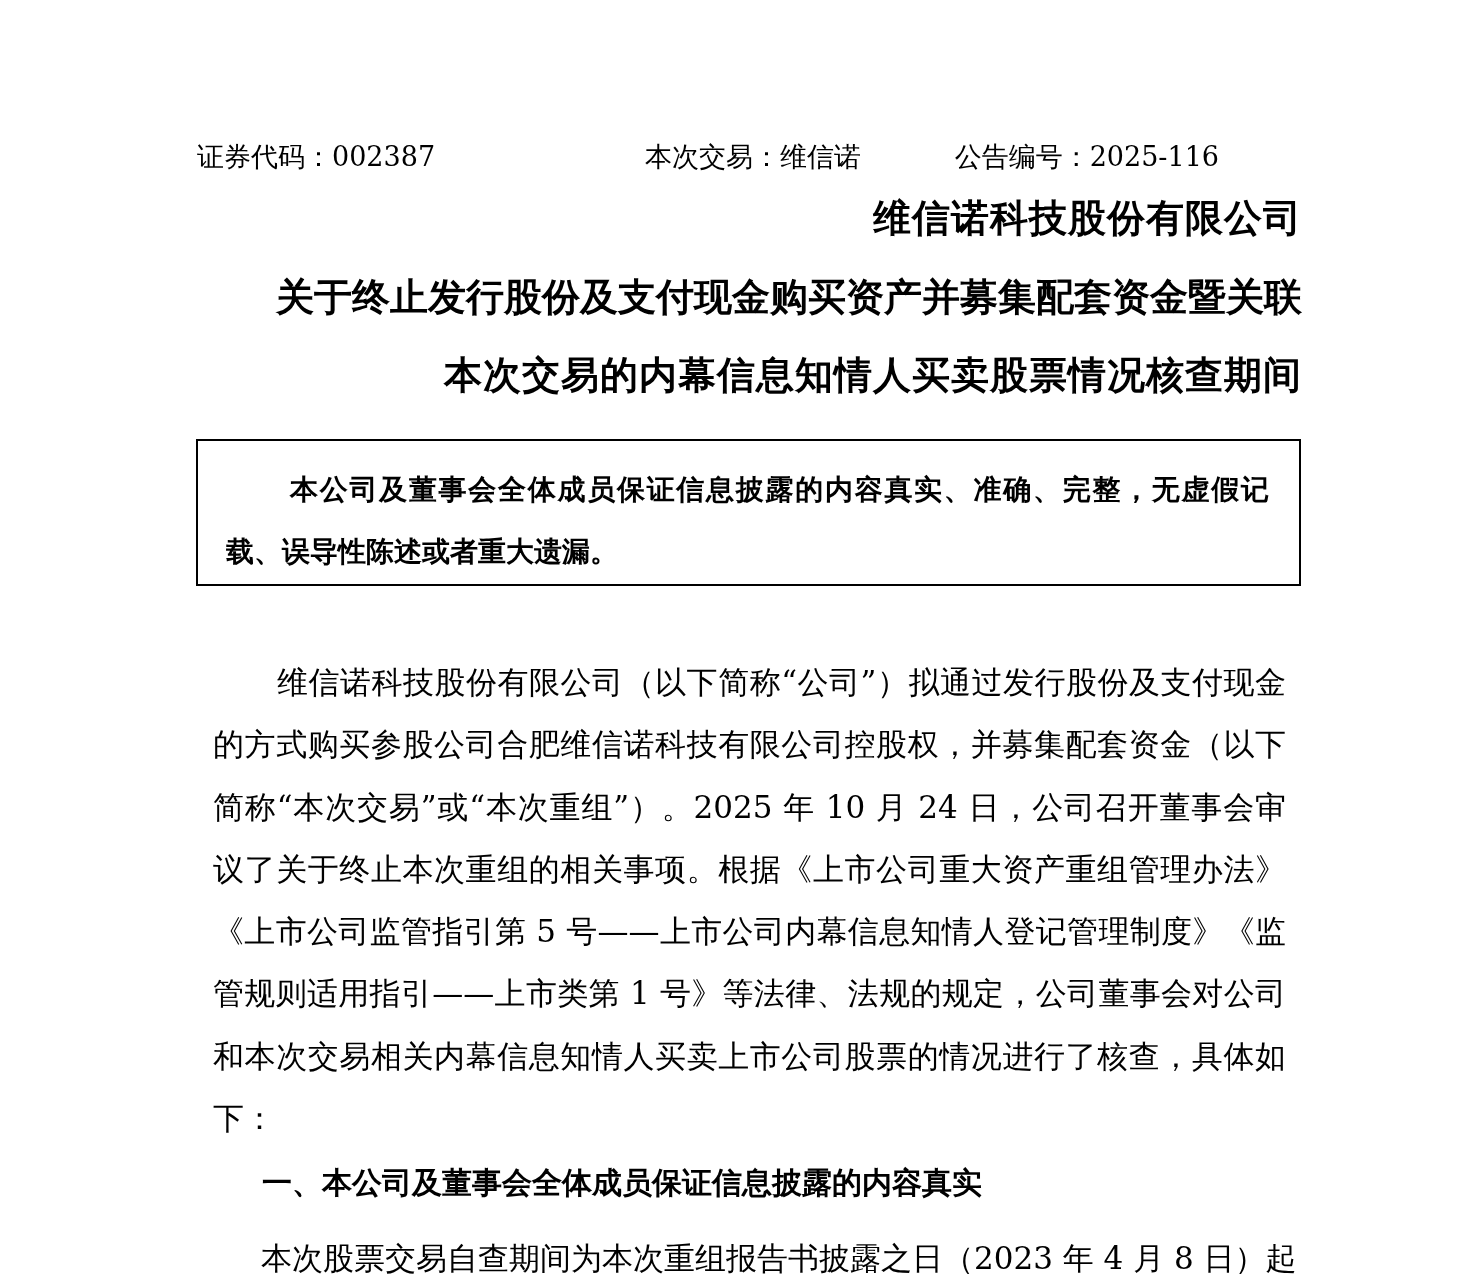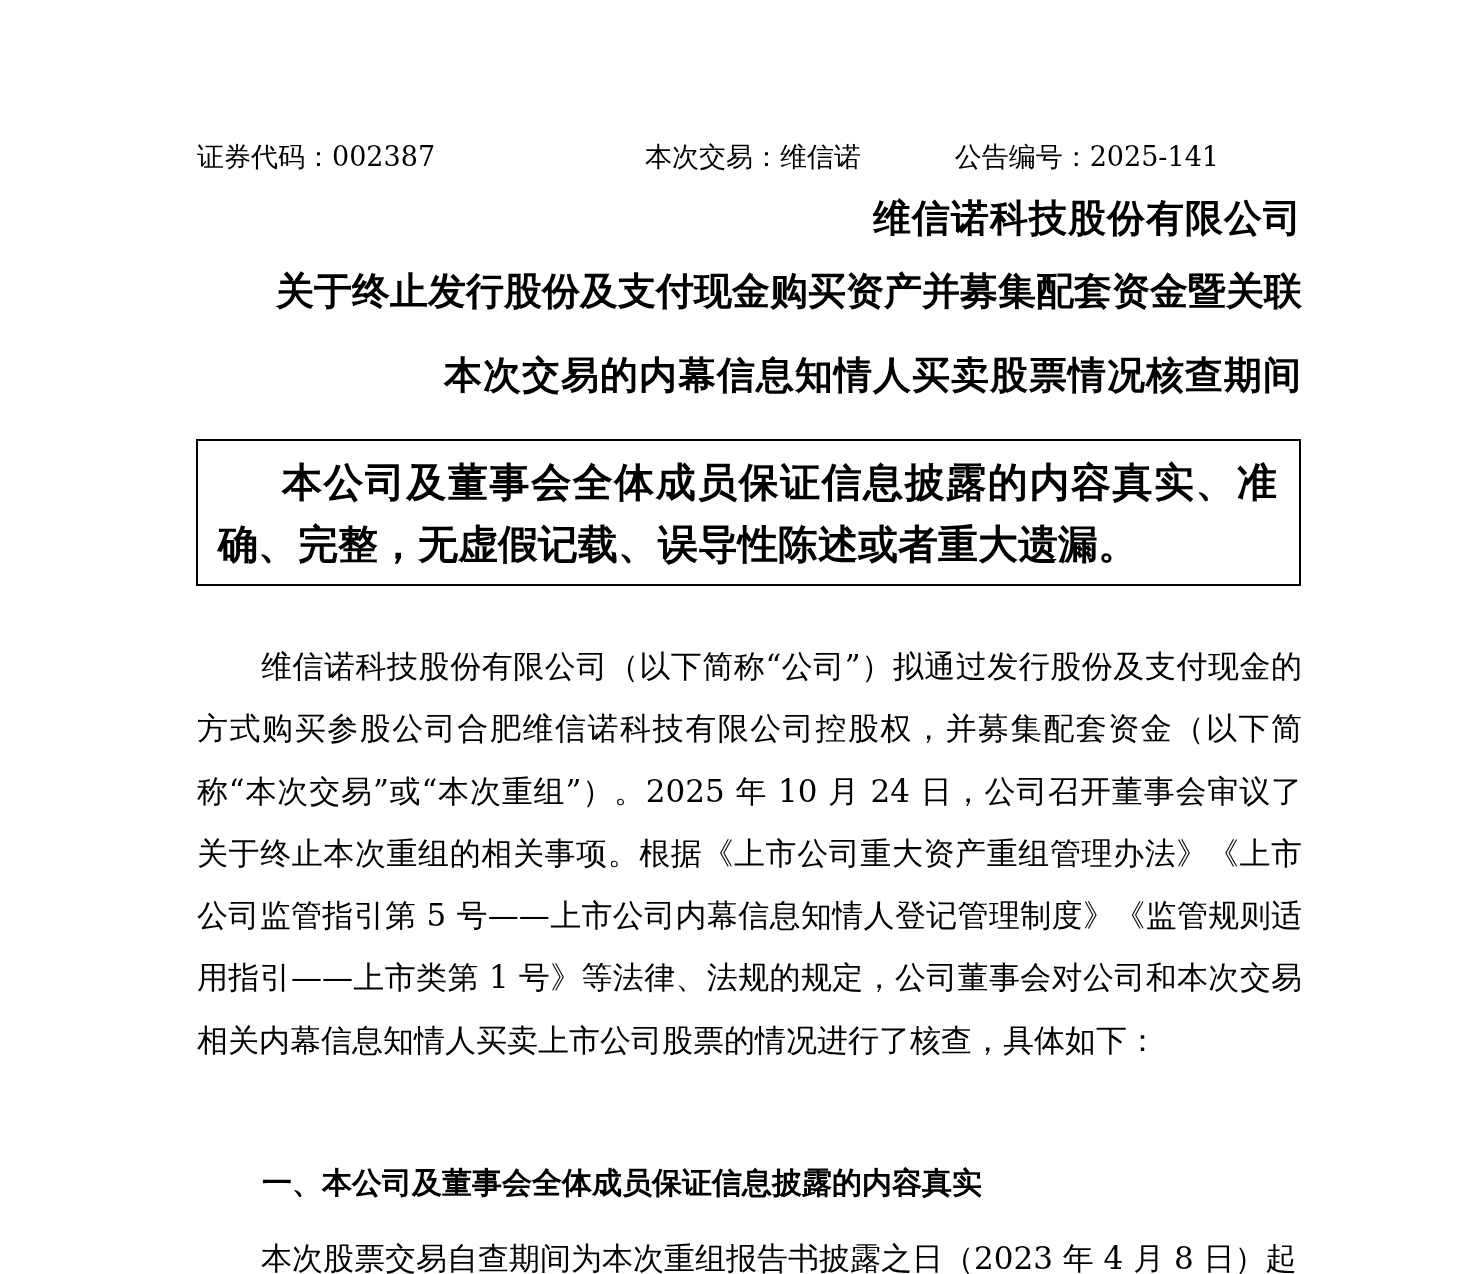--- a/index.html
+++ b/index.html
@@ -9,51 +9,51 @@
 
   .meta { position: absolute; top: 138px; font-size: 27px; line-height: 38px; white-space: nowrap; }
   .meta.code { left: 197px; }
   .meta.abbr { left: 645px; }
   .meta.num  { right: 185px; }
 
   .title { position: absolute; left: 196px; width: 1106px; text-align: right;
            font-family: "DejaVu Sans", "Liberation Sans", sans-serif; font-weight: bold;
            font-size: 38px; line-height: 48px; white-space: nowrap; letter-spacing: 1px; }
   .title.t1 { top: 194px; }
-  .title.t2 { top: 267px; letter-spacing: 0px; }
+  .title.t2 { top: 273px; letter-spacing: 0px; }
   .title.t3 { top: 351px; }
 
   .notice { position: absolute; left: 196px; top: 439px; width: 1101px; height: 143px;
             border: 2px solid #000; box-sizing: content-box; }
-  .notice p { margin: 0; position: absolute; left: 20px; right: 22px;
+  .notice p { margin: 8px; position: absolute; left: 20px; right: 22px;
               font-family: "DejaVu Sans", "Liberation Sans", sans-serif; font-weight: bold;
-              font-size: 40px; line-height: 62px; text-indent: 64px; text-align: justify;
+              font-size: 28px; line-height: 62px; text-indent: 64px; text-align: justify;
               text-align-last: left; }
   .notice p { top: 10px; }
 
   .body { position: absolute; left: 197px; top: 635px; width: 1105px;
           font-size: 31px; line-height: 62.3px; text-align: justify; }
-  .body p { margin: 0; text-indent: 64px; }
+  .body p { margin: 16px; text-indent: 64px; }
 
   .heading { position: absolute; left: 262px; top: 1160px;
              font-family: "DejaVu Sans", "Liberation Sans", sans-serif; font-weight: bold;
              font-size: 30px; line-height: 46px; white-space: nowrap; }
 
   .body2 { position: absolute; left: 197px; top: 1227px; width: 1105px;
            font-size: 31px; line-height: 62px; text-align: justify; }
   .body2 p { margin: 0; text-indent: 64px; white-space: nowrap; }
 </style>
 </head>
 <body>
 
 <div class="page">
 
   <div class="meta code">证券代码：002387</div>
   <div class="meta abbr">本次交易：维信诺</div>
-  <div class="meta num">公告编号：2025-141</div>
+  <div class="meta num">公告编号：2025-116</div>
 
   <div class="title t1">维信诺科技股份有限公司</div>
   <div class="title t2">关于终止发行股份及支付现金购买资产并募集配套资金暨关联</div>
   <div class="title t3">本次交易的内幕信息知情人买卖股票情况核查期间</div>
 
   <div class="notice">
     <p>本公司及董事会全体成员保证信息披露的内容真实、准确、完整，无虚假记载、误导性陈述或者重大遗漏。</p>
   </div>
 
   <div class="body">

